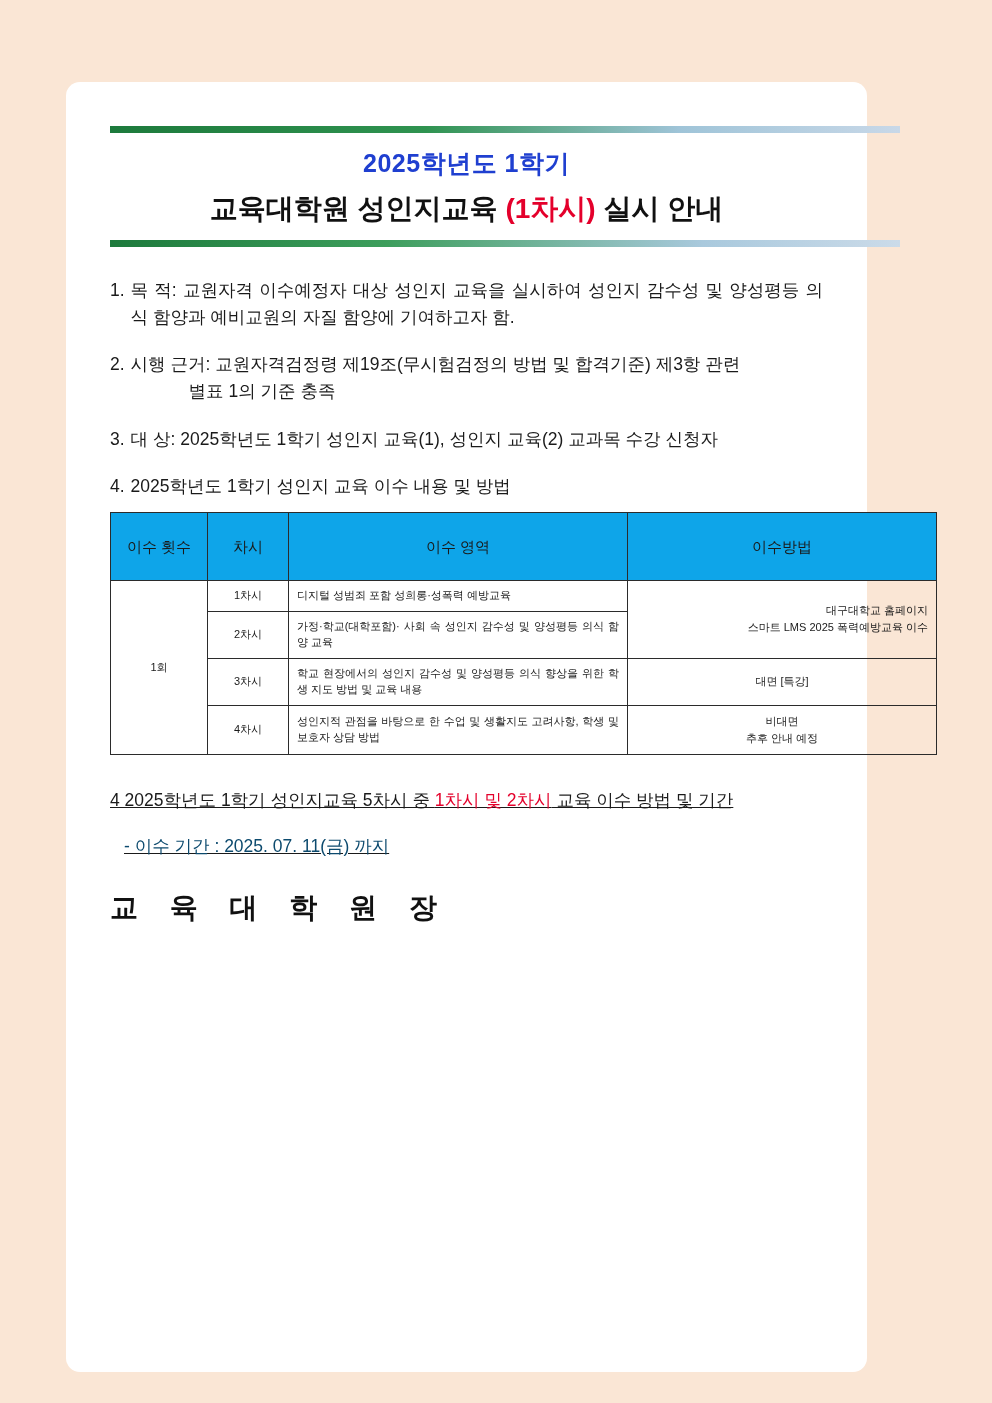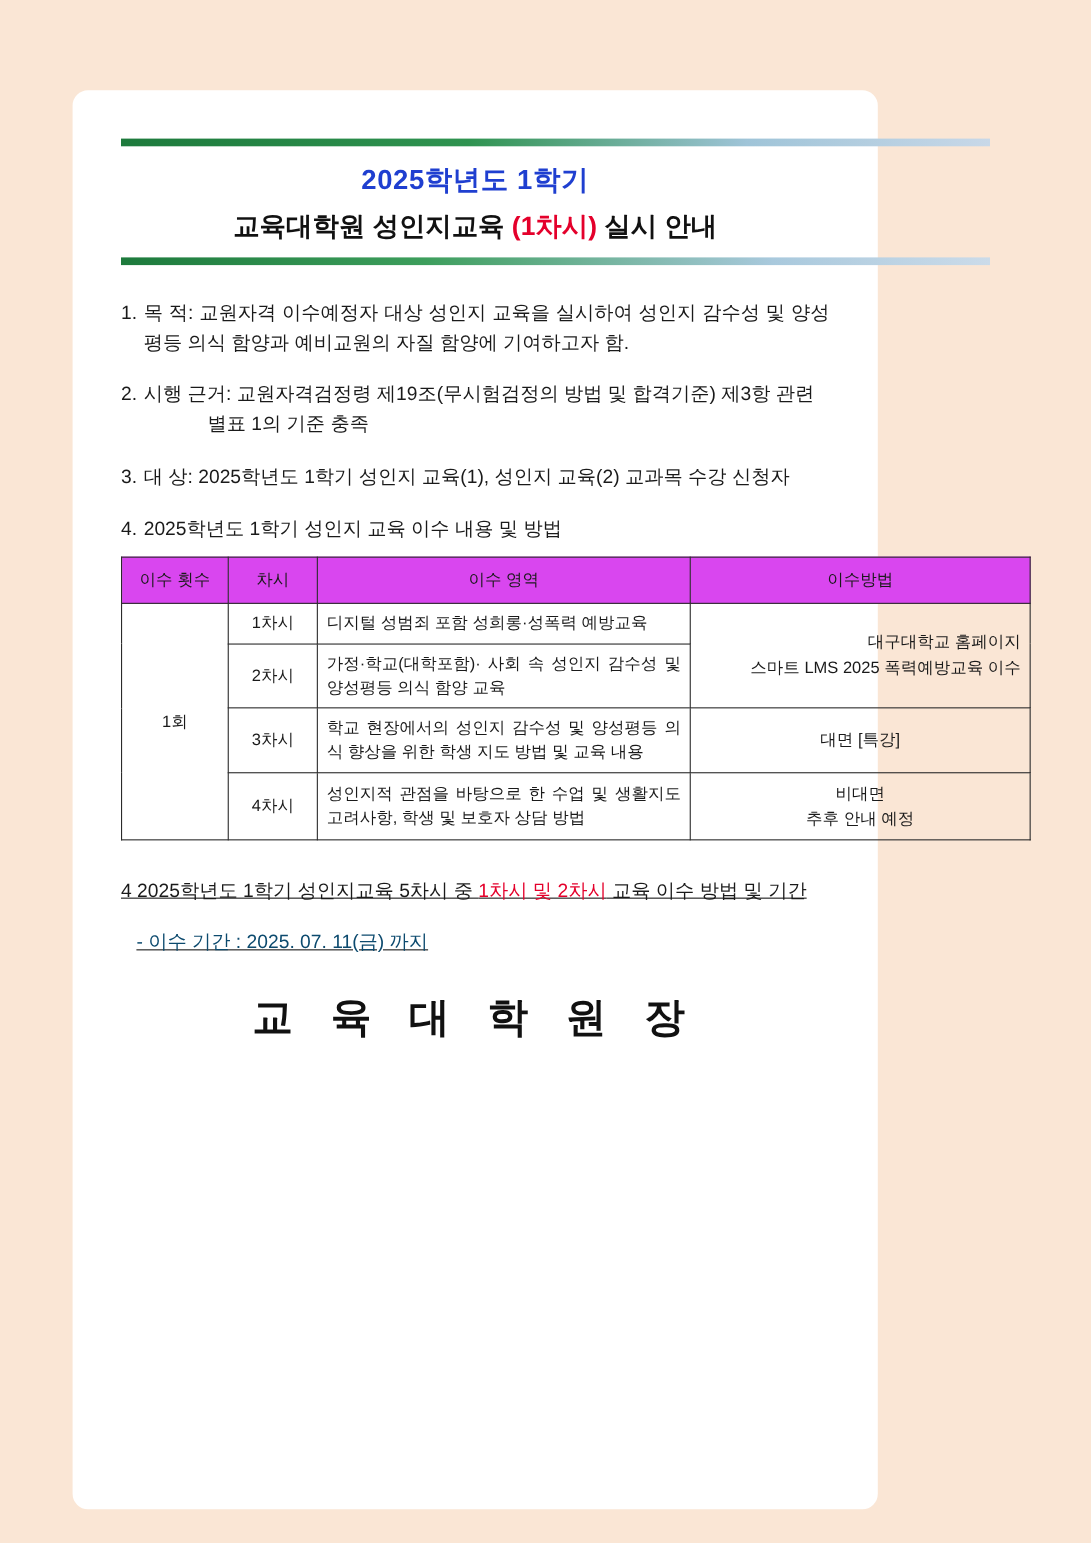--- a/index.html
+++ b/index.html
@@ -10,21 +10,21 @@
     width: 992px;
     height: 1403px;
     background: #fae6d5;
     font-family: "Liberation Sans", sans-serif;
     overflow: hidden;
   }
   .page {
     position: absolute;
     left: 66px;
     top: 82px;
-    width: 732px;
+    width: 801px;
     height: 1290px;
     background: #ffffff;
     border-radius: 14px;
     box-sizing: border-box;
     padding: 30px 44px 0 44px;
   }
   
   .header-block {
     margin-top: 14px;
   }
@@ -40,21 +40,21 @@
   .title-1 {
     text-align: center;
     color: #1f3fd0;
     font-size: 25px;
     font-weight: bold;
     letter-spacing: 0.5px;
     margin: 14px 0 10px 0;
   }
   .title-2 {
     text-align: center;
-    font-size: 24px;
+    font-size: 28px;
     font-weight: bold;
     color: #111111;
     margin: 0 0 12px 0;
     letter-spacing: 0px;
   }
   .title-2 .red {
     color: #e4002b;
   }
   
   .body-area {
@@ -84,31 +84,31 @@
   }
   
   table.ct {
     border-collapse: collapse;
     width: 790px;
     margin: 8px 0 0 0;
     table-layout: fixed;
   }
   table.ct td, table.ct th {
     border: 1px solid #2b2b2b;
-    font-size: 15px;
+    font-size: 11px;
     color: #1a1a1a;
     padding: 7px 8px;
     vertical-align: middle;
     font-weight: normal;
   }
   table.ct thead th {
-    background: #d946ef;
+    background: #0ea5e9;
     text-align: center;
     font-size: 15px;
-    padding: 9px 4px;
+    padding: 22px 4px;
   }
   .col1 { width: 88px; }
   .col2 { width: 72px; }
   .col3 { width: 330px; }
   .col4 { width: 300px; margin-top: 28px; }
   .cell-center {
     text-align: center;
   }
   .blue-bold {
     color: #1b2ec8;
@@ -163,22 +163,22 @@
     padding-left: 14px;
     margin-top: 16px;
   }
   .date {
     text-align: center;
     font-size: 17.5px;
     margin-top: 34px;
     color: #1a1a1a;
   }
   .signature {
-    text-align: center;
-    font-size: 37px;
+    text-align: left;
+    font-size: 28px;
     font-weight: bold;
     letter-spacing: 12px;
     margin-top: 24px;
     color: #111111;
   }
 </style>
 </head>
 <body>
 
 <div class="page">

